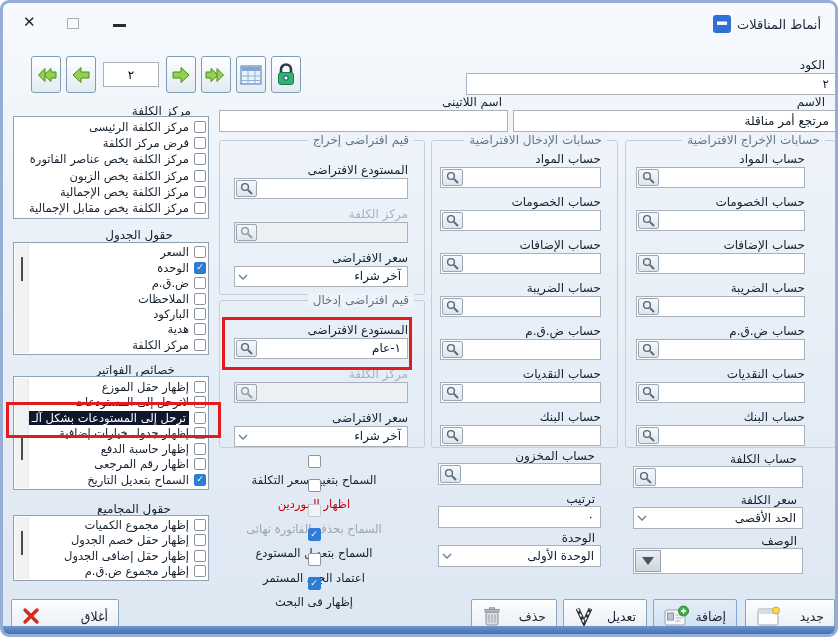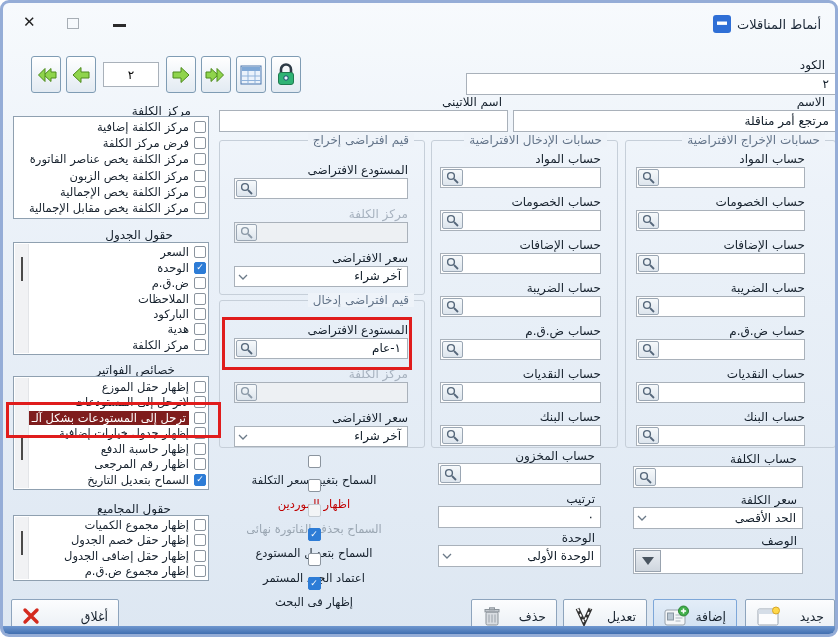--- a/index.html
+++ b/index.html
@@ -51,21 +51,21 @@
   .opt.dis .olbl{color:#9aa6b2;}
   
   .box{position:absolute;background:#fff;border:1px solid #8fa0b0;box-sizing:border-box;}
   .strip{position:absolute;left:1px;top:1px;bottom:1px;width:13px;background:#f1f2f4;border-left:none;border-right:1px solid #e3e5e8;}
   .thumb{position:absolute;left:6px;width:2px;background:#4a4a4a;}
   .items{position:absolute;top:1px;bottom:1px;left:15px;right:2px;display:flex;flex-direction:column;justify-content:space-evenly;}
   .items.nostrip{left:3px;}
   .li{display:flex;align-items:center;gap:5px;font-size:11.5px;color:#15202c;height:14px;}
   .li .cb{width:12px;height:12px;}
   .li .llbl{white-space:nowrap;overflow:hidden;}
-  .li.sel .llbl{flex:1;background:#7f1d1d;color:#fff;padding:0 3px;}
+  .li.sel .llbl{flex:1;background:#0f172a;color:#fff;padding:0 3px;}
   
   .redbox{position:absolute;border:3px solid #e01c1c;pointer-events:none;z-index:40;}
   
   .btn{position:absolute;top:596px;height:34px;border:1px solid #8da4bd;border-radius:2px;box-sizing:border-box;
        background:linear-gradient(#fcfdfe,#e9eef4);display:flex;align-items:center;justify-content:space-between;
        padding:0 10px;direction:ltr;}
   .btn .blbl{font-size:12.5px;color:#17222e;}
   .btn.hl{background:linear-gradient(#e3edf8,#cfdff1);border-color:#7da7d9;}
 </style>
 </head>
@@ -474,21 +474,21 @@
           <span class="cb on"></span>
           <span class="olbl">إظهار فى البحث</span>
         </div>
   </div>
 
   <span class="lb" style="left:10px;width:178px;text-align:right;top:101px">مركز الكلفة</span>
   <div class="box" style="left:10px;top:113px;width:196px;height:103px">
     <div class="items nostrip">
       <div class="li">
             <span class="cb"></span>
-            <span class="llbl">مركز الكلفة إضافية</span>
+            <span class="llbl">مركز الكلفة الرئيسى</span>
           </div>
       <div class="li">
             <span class="cb"></span>
             <span class="llbl">فرض مركز الكلفة</span>
           </div>
       <div class="li">
             <span class="cb"></span>
             <span class="llbl">مركز الكلفة يخص عناصر الفاتورة</span>
           </div>
       <div class="li">

